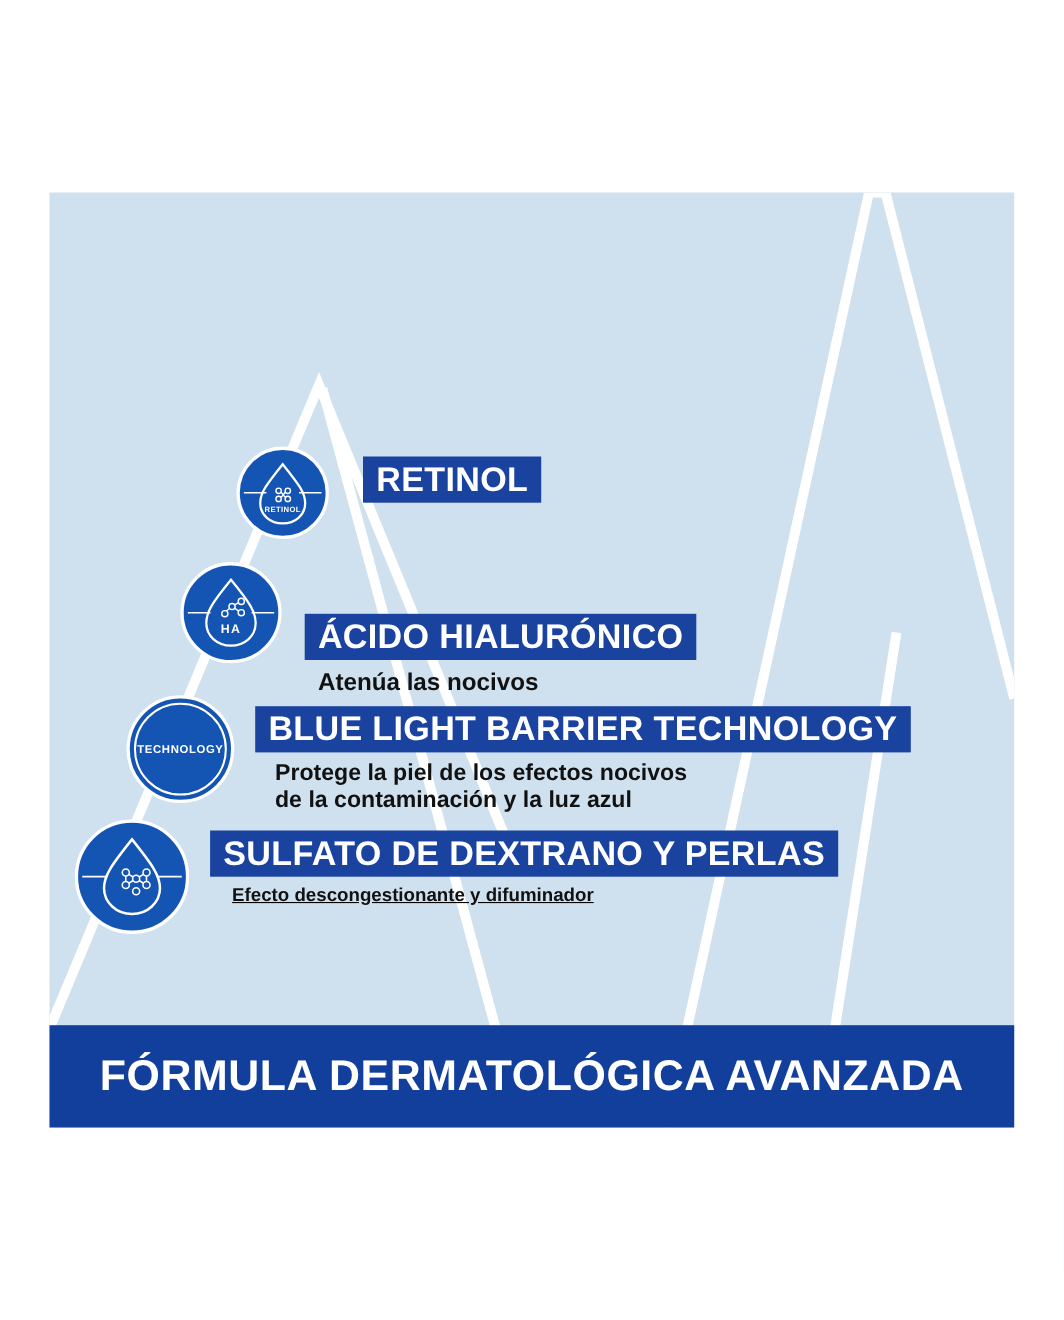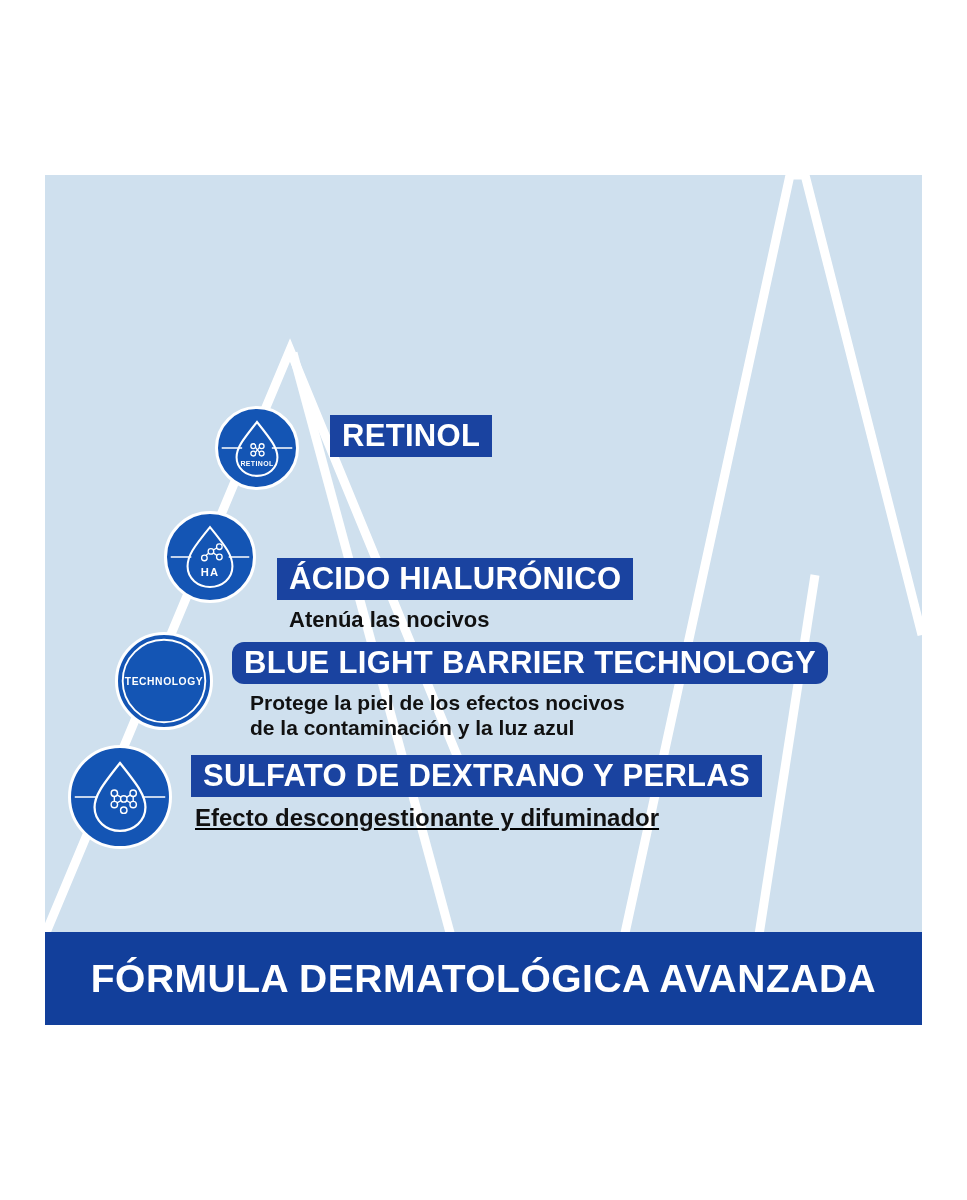--- a/index.html
+++ b/index.html
@@ -92,25 +92,25 @@
     white-space: pre-line;
   }
 
   
   #row1 .title-bar { font-size: 31px; }
   #row1 .subtitle  { font-size: 24px; }
 
   #row2 .title-bar { font-size: 31px; }
   #row2 .subtitle  { font-size: 22px; margin-left: 12px; }
 
-  #row3 .title-bar { font-size: 31px; border-radius: 12px; }
+  #row3 .title-bar { font-size: 31px; }
   #row3 .subtitle  { font-size: 21px; margin-left: 18px; }
 
   #row4 .title-bar { font-size: 31px; }
-  #row4 .subtitle  { font-size: 24px; margin-left: 4px; }
+  #row4 .subtitle  { font-size: 17px; margin-left: 20px; }
 
   
   .banner {
     position: absolute;
     left: 45px;
     top: 932px;
     width: 877px;
     height: 93px;
     background: #123f9b;
     display: flex;

